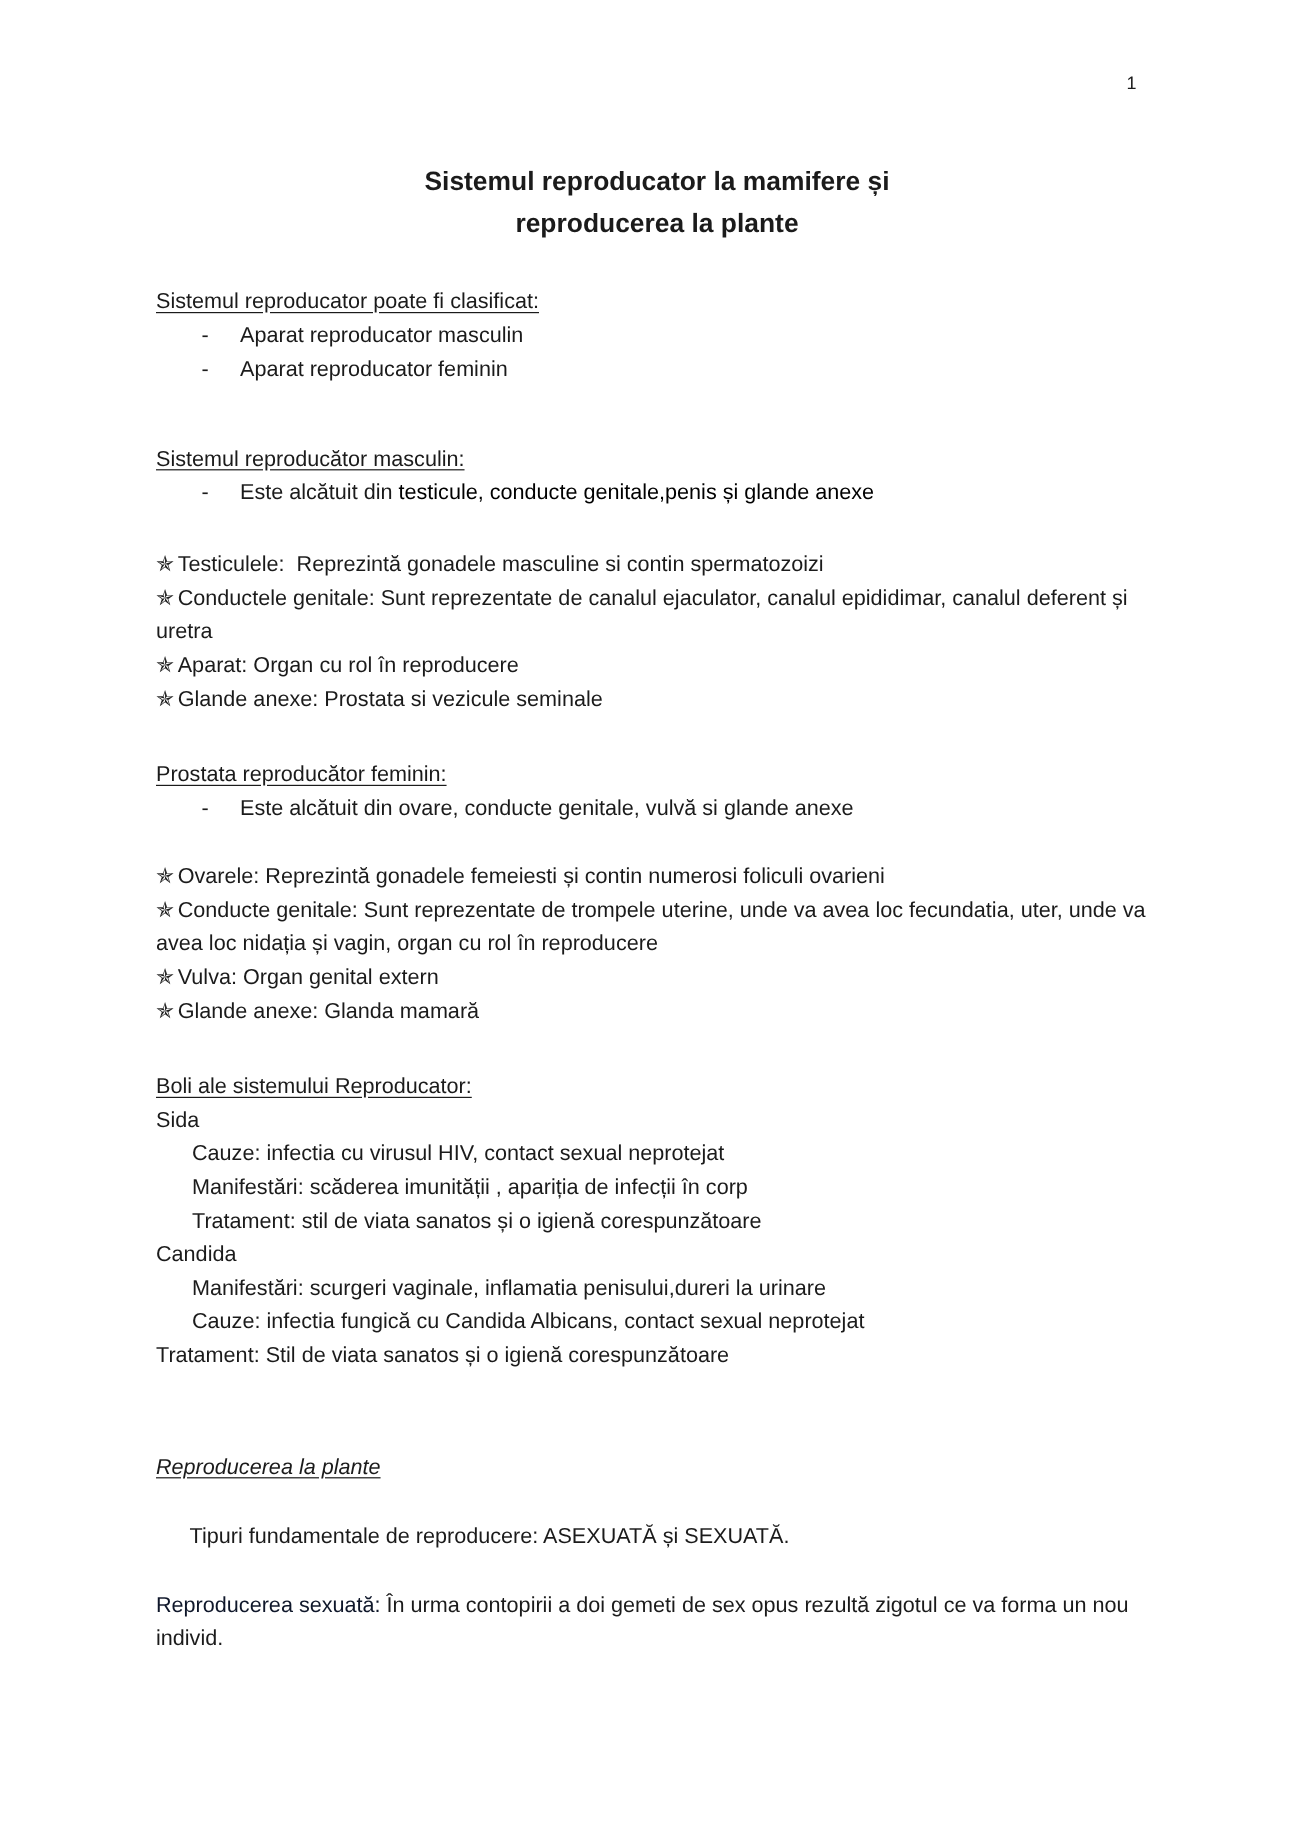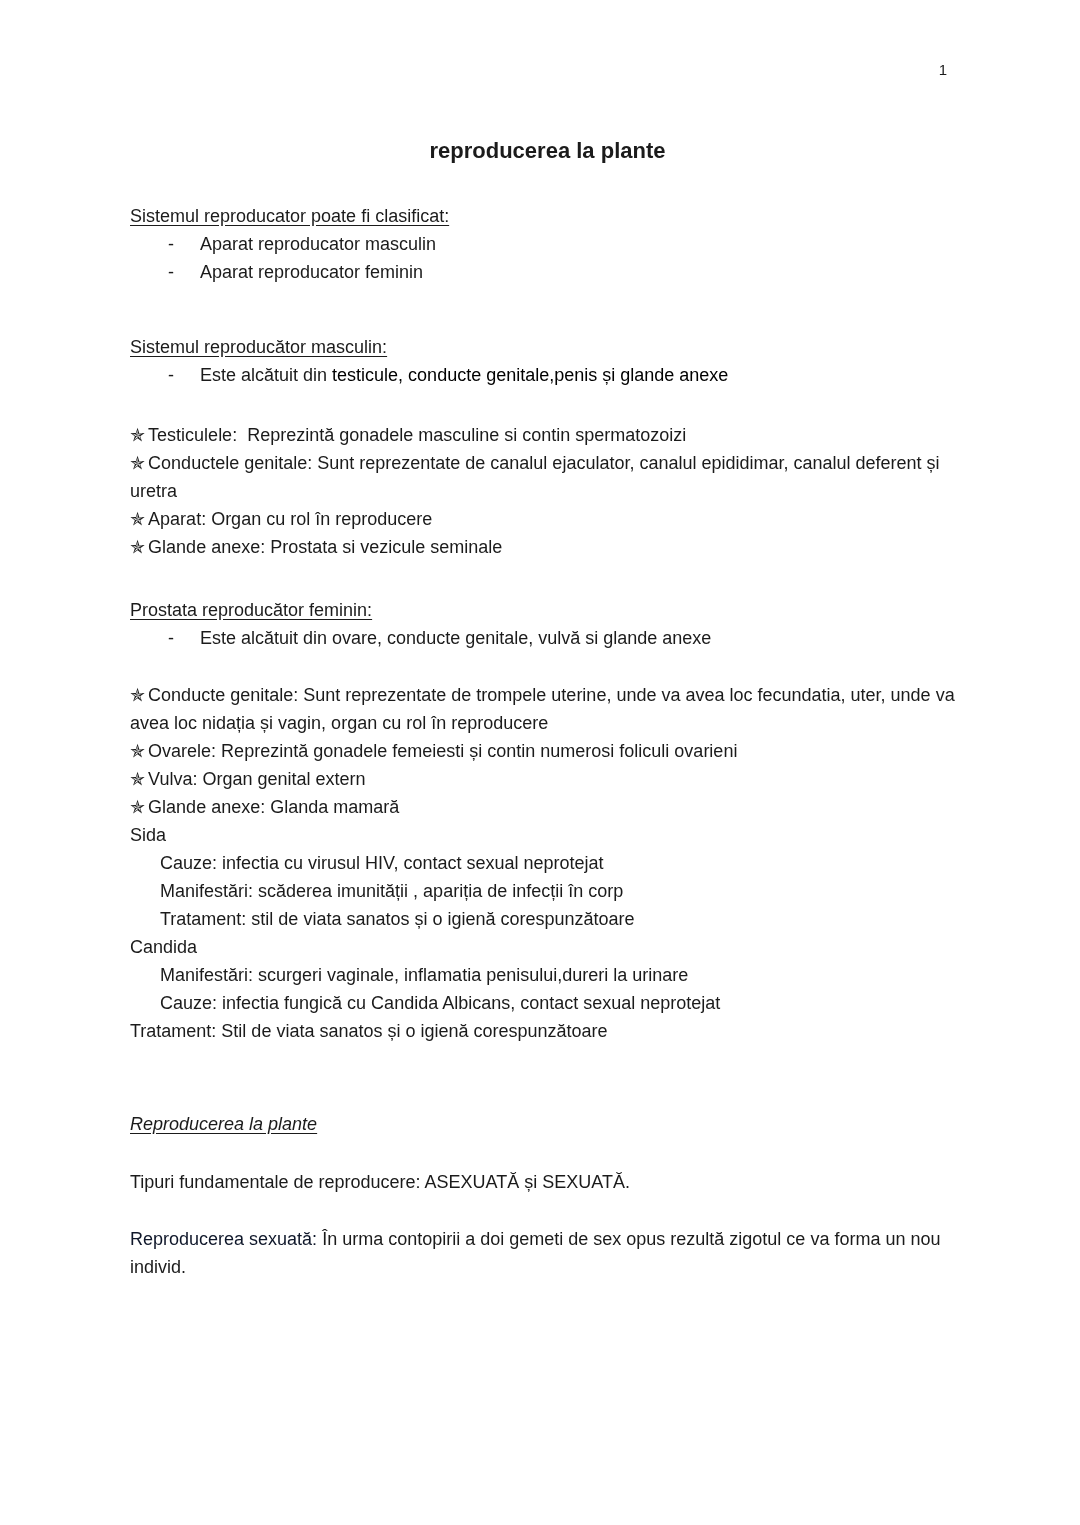--- a/index.html
+++ b/index.html
@@ -43,31 +43,32 @@
   .h-plante { margin-top: 65px; font-style: italic; }
   .dash-item { position: relative; padding-left: 70px; }
   .dash-item .dash { position: absolute; left: 38px; }
   .stars-m { margin-top: 32px; }
   .stars-f { margin-top: 29px; }
   .star-item .star { margin-right: 3px; }
   .indent-line { padding-left: 30px; }
   .txt { white-space: pre-wrap; }
   .red { color: #000000; }
   .yellow { color: #0f172a; text-align: right; }
-  .tipuri-line { margin-top: 30px; }
+  .tipuri-line { margin-top: 30px; margin-left: 28px; }
   .sexuata-par { margin-top: 29px; }
 </style>
 </head>
 <body>
 
 <div class="page">
 
   <div class="page-number">1</div>
 
   <div class="doc-title">
+    <span class="title-line">Sistemul reproducator la mamifere și</span>
     <span class="title-line">reproducerea la plante</span>
   </div>
 
   <div class="heading h-classif">Sistemul reproducator poate fi clasificat:</div>
   <div class="dash-item">
     <span class="dash">-</span>
     <span class="txt">Aparat reproducator masculin</span>
   </div>
   <div class="dash-item">
     <span class="dash">-</span>
@@ -96,33 +97,34 @@
   </div>
 
   <div class="heading h-feminin">Prostata reproducător feminin:</div>
   <div class="dash-item">
     <span class="dash">-</span>
     <span class="txt">Este alcătuit din ovare, conducte genitale, vulvă si glande anexe</span>
   </div>
 
   <div class="stars-f">
     <div class="star-item">
-      <span class="star">✯</span><span class="txt">Conducte genitale: Sunt reprezentate de trompele uterine, unde va avea loc fecundatia, uter, unde va avea loc nidația și vagin, organ cu rol în reproducere</span>
+      <span class="star">✯</span><span class="txt">Ovarele: Reprezintă gonadele femeiesti și contin numerosi foliculi ovarieni</span>
     </div>
     <div class="star-item">
-      <span class="star">✯</span><span class="txt">Ovarele: Reprezintă gonadele femeiesti și contin numerosi foliculi ovarieni</span>
+      <span class="star">✯</span><span class="txt">Conducte genitale: Sunt reprezentate de trompele uterine, unde va avea loc fecundatia, uter, unde va avea loc nidația și vagin, organ cu rol în reproducere</span>
     </div>
     <div class="star-item">
       <span class="star">✯</span><span class="txt">Vulva: Organ genital extern</span>
     </div>
     <div class="star-item">
       <span class="star">✯</span><span class="txt">Glande anexe: Glanda mamară</span>
     </div>
   </div>
 
+  <div class="heading h-boli">Boli ale sistemului Reproducator:</div>
   <div>Sida</div>
   <div class="indent-line txt">Cauze: infectia cu virusul HIV, contact sexual neprotejat</div>
   <div class="indent-line txt">Manifestări: scăderea imunității , apariția de infecții în corp</div>
   <div class="indent-line txt">Tratament: stil de viata sanatos și o igienă corespunzătoare</div>
   <div>Candida</div>
   <div class="indent-line txt">Manifestări: scurgeri vaginale, inflamatia penisului,dureri la urinare</div>
   <div class="indent-line txt">Cauze: infectia fungică cu Candida Albicans, contact sexual neprotejat</div>
   <div class="txt">Tratament: Stil de viata sanatos și o igienă corespunzătoare</div>
 
   <div class="heading h-plante">Reproducerea la plante</div>

